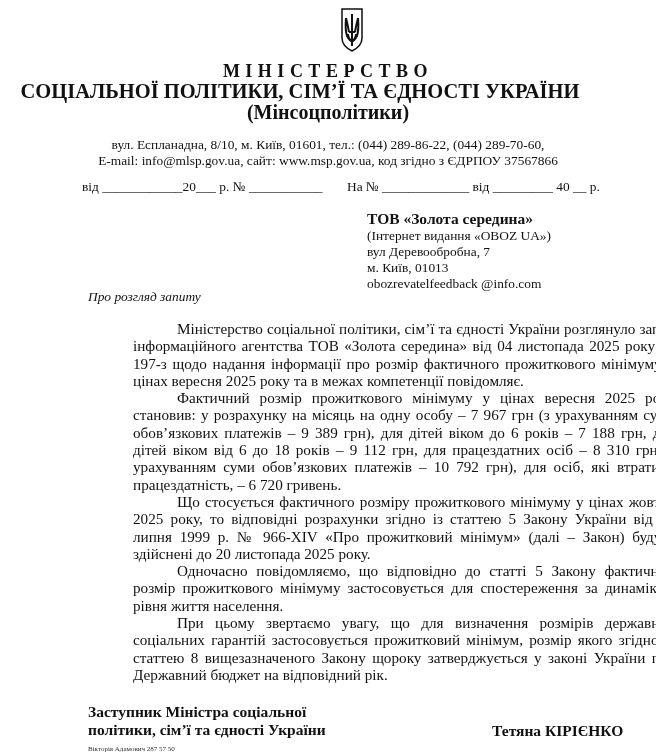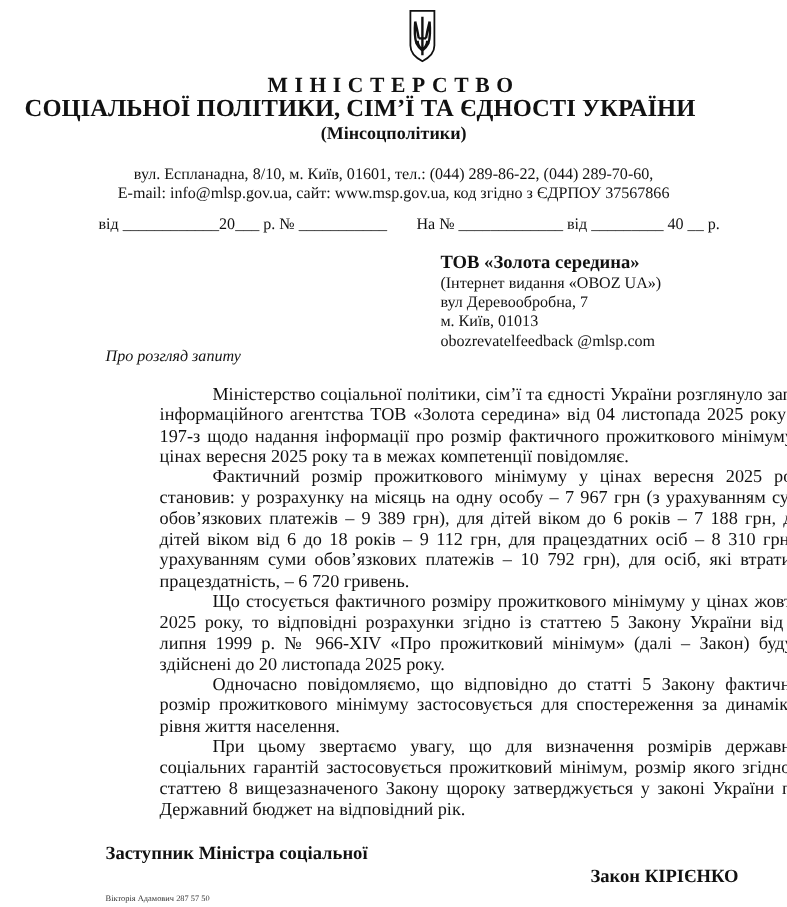--- a/index.html
+++ b/index.html
@@ -12,21 +12,21 @@
     .title1 {
       left: 0; width: 656px; top: 60px; text-align: center;
       font-weight: bold; font-size: 18px; letter-spacing: 5.5px; line-height: 22px;
     }
     .title2 {
       left: 0; width: 600px; top: 80px; text-align: center;
       font-weight: bold; font-size: 20.5px; line-height: 22px;
     }
     .title3 {
       left: 0; width: 656px; top: 101px; text-align: center;
-      font-weight: bold; font-size: 15px; line-height: 22px;
+      font-weight: bold; font-size: 20px; line-height: 22px;
     }
     .contacts {
       left: 0; width: 710px; top: 137px; text-align: center;
       font-size: 13.4px; line-height: 16px;
     }
     .refline { top: 179px; font-size: 13.4px; line-height: 16px; white-space: pre; }
     .recipient { left: 367px; top: 210px; font-size: 13.4px; line-height: 16px; }
     .recipient .name { font-weight: bold; font-size: 15.5px; line-height: 18px; }
     .subject { left: 88px; top: 289px; font-style: italic; font-size: 13.4px; line-height: 16px; text-align: right; }
     .body-text {
@@ -65,31 +65,32 @@
 </div>
 
 <div class="abs refline" style="left:82px;">від ____________20___ р. № ___________</div>
 <div class="abs refline" style="left:347px;">На № _____________ від _________ 40 __ р.</div>
 
 <div class="abs recipient">
   <div class="name">ТОВ «Золота середина»</div>
   <div>(Інтернет видання «OBOZ UA»)</div>
   <div>вул Деревообробна, 7</div>
   <div>м. Київ, 01013</div>
-  <div>obozrevatelfeedback @mlsp.com</div>
+  <div>obozrevatelfeedback @info.com</div>
 </div>
 
 <div class="abs subject">Про розгляд запиту</div>
 
 <div class="abs body-text">
   <p>Міністерство соціальної політики, сім’ї та єдності України розглянуло запит інформаційного агентства ТОВ «Золота середина» від 04 листопада 2025 року № 197-з щодо надання інформації про розмір фактичного прожиткового мінімуму у цінах вересня 2025 року та в межах компетенції повідомляє.</p>
   <p>Фактичний розмір прожиткового мінімуму у цінах вересня 2025 року становив: у розрахунку на місяць на одну особу – 7 967 грн (з урахуванням суми обов’язкових платежів – 9 389 грн), для дітей віком до 6 років – 7 188 грн, для дітей віком від 6 до 18 років – 9 112 грн, для працездатних осіб – 8 310 грн (з урахуванням суми обов’язкових платежів – 10 792 грн), для осіб, які втратили працездатність, – 6 720 гривень.</p>
   <p>Що стосується фактичного розміру прожиткового мінімуму у цінах жовтня 2025 року, то відповідні розрахунки згідно із статтею 5 Закону України від 15 липня 1999 р. № 966-XIV «Про прожитковий мінімум» (далі – Закон) будуть здійснені до 20 листопада 2025 року.</p>
   <p>Одночасно повідомляємо, що відповідно до статті 5 Закону фактичний розмір прожиткового мінімуму застосовується для спостереження за динамікою рівня життя населення.</p>
   <p>При цьому звертаємо увагу, що для визначення розмірів державних соціальних гарантій застосовується прожитковий мінімум, розмір якого згідно із статтею 8 вищезазначеного Закону щороку затверджується у законі України про Державний бюджет на відповідний рік.</p>
 </div>
 
 <div class="abs sign-title">
   <div>Заступник Міністра соціальної</div>
+  <div>політики, сім’ї та єдності України</div>
 </div>
-<div class="abs sign-name">Закон КІРІЄНКО</div>
+<div class="abs sign-name">Тетяна КІРІЄНКО</div>
 
 <div class="abs executor">Вікторія Адамович  287 57 50</div>
 
 </body></html>

